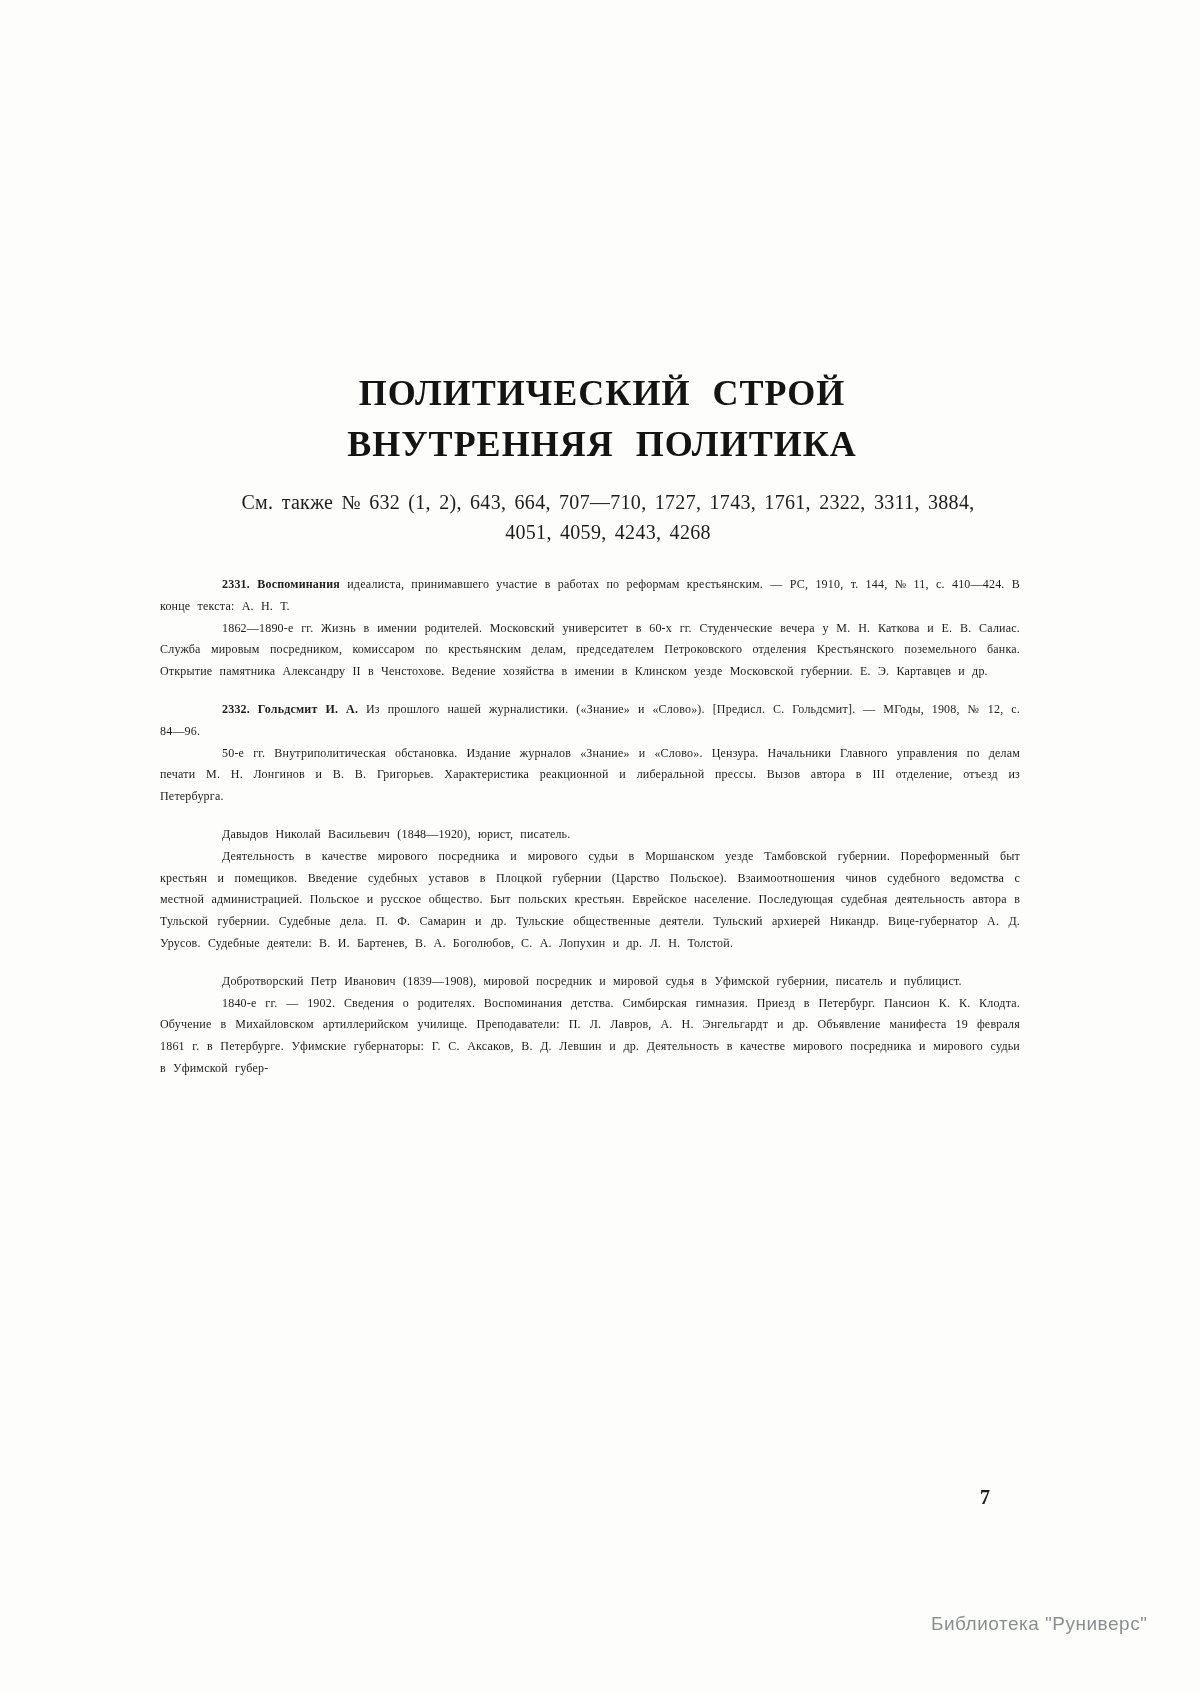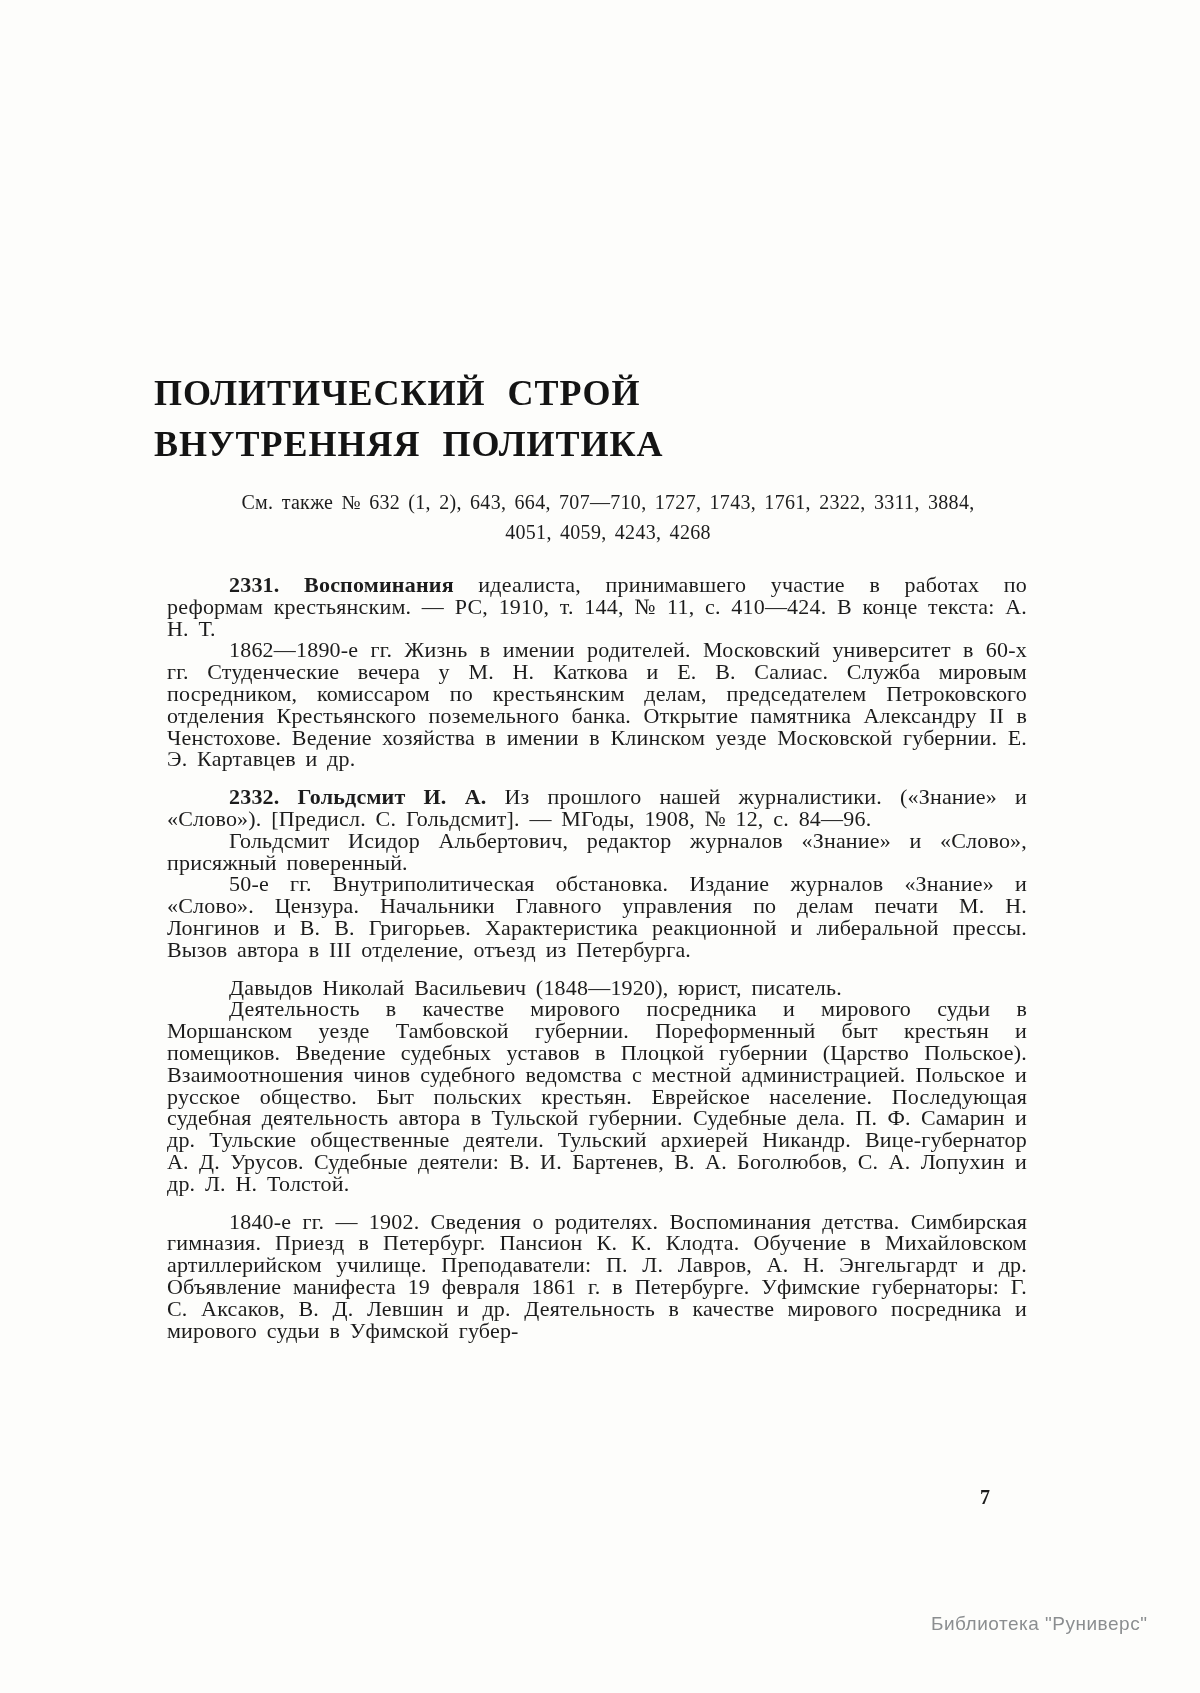--- a/index.html
+++ b/index.html
@@ -12,22 +12,23 @@
     width: 1200px;
     height: 1693px;
     background: #fdfdfb;
     font-family: "Liberation Serif", serif;
     color: #1c1c1c;
     overflow: hidden;
   }
   .title-block {
     position: absolute;
     top: 368px;
-    left: 154px;
+    left: 172px;
     width: 860px;
+    text-align: center;
     font-weight: bold;
     font-size: 36px;
     line-height: 51px;
     letter-spacing: 1px;
     word-spacing: 12px;
     color: #141414;
   }
   .see-also {
     position: absolute;
     top: 487px;
@@ -40,23 +41,23 @@
     text-align: center;
     white-space: nowrap;
   }
   .see-also .line2 {
     white-space: normal;
     text-align: center;
   }
   .entries {
     position: absolute;
     top: 574px;
-    left: 167px;
+    left: 160px;
     width: 860px;
-    font-size: 22px;
+    font-size: 12px;
     line-height: 21.8px;
     letter-spacing: 0.2px;
     word-spacing: 4px;
     text-align: justify;
   }
   .entry {
     margin: 0;
   }
   .entry + .entry {
     margin-top: 16px;
@@ -103,30 +104,30 @@
 
   <div class="entries">
 
     <section class="entry">
       <p class="para first"><span class="head">2331. Воспоминания</span><span> идеалиста, принимавшего участие в работах по реформам крестьянским. — РС, 1910, т. 144, № 11, с. 410—424. В конце текста: А. Н. Т.</span></p>
       <p class="para">1862—1890-е гг. Жизнь в имении родителей. Московский университет в 60-х гг. Студенческие вечера у М. Н. Каткова и Е. В. Салиас. Служба мировым посредником, комиссаром по крестьянским делам, председателем Петроковского отделения Крестьянского поземельного банка. Открытие памятника Александру II в Ченстохове. Ведение хозяйства в имении в Клинском уезде Московской губернии. Е. Э. Картавцев и др.</p>
     </section>
 
     <section class="entry">
       <p class="para first"><span class="head">2332. Гольдсмит И. А.</span><span> Из прошлого нашей журналистики. («Знание» и «Слово»). [Предисл. С. Гольдсмит]. — МГоды, 1908, № 12, с. 84—96.</span></p>
-      <p class="para">Гольдсмит Исидор Альбертович, редактор журналов «Знание» и «Слово», присяжный поверенный.</p>
       <p class="para">50-е гг. Внутриполитическая обстановка. Издание журналов «Знание» и «Слово». Цензура. Начальники Главного управления по делам печати М. Н. Лонгинов и В. В. Григорьев. Характеристика реакционной и либеральной прессы. Вызов автора в III отделение, отъезд из Петербурга.</p>
     </section>
 
     <section class="entry">
       <p class="para">Давыдов Николай Васильевич (1848—1920), юрист, писатель.</p>
       <p class="para">Деятельность в качестве мирового посредника и мирового судьи в Моршанском уезде Тамбовской губернии. Пореформенный быт крестьян и помещиков. Введение судебных уставов в Плоцкой губернии (Царство Польское). Взаимоотношения чинов судебного ведомства с местной администрацией. Польское и русское общество. Быт польских крестьян. Еврейское население. Последующая судебная деятельность автора в Тульской губернии. Судебные дела. П. Ф. Самарин и др. Тульские общественные деятели. Тульский архиерей Никандр. Вице-губернатор А. Д. Урусов. Судебные деятели: В. И. Бартенев, В. А. Боголюбов, С. А. Лопухин и др. Л. Н. Толстой.</p>
     </section>
 
     <section class="entry">
+      <p class="para">Добротворский Петр Иванович (1839—1908), мировой посредник и мировой судья в Уфимской губернии, писатель и публицист.</p>
       <p class="para">1840-е гг. — 1902. Сведения о родителях. Воспоминания детства. Симбирская гимназия. Приезд в Петербург. Пансион К. К. Клодта. Обучение в Михайловском артиллерийском училище. Преподаватели: П. Л. Лавров, А. Н. Энгельгардт и др. Объявление манифеста 19 февраля 1861 г. в Петербурге. Уфимские губернаторы: Г. С. Аксаков, В. Д. Левшин и др. Деятельность в качестве мирового посредника и мирового судьи в Уфимской губер-</p>
     </section>
 
   </div>
 
   <div class="page-number">7</div>
 
   <div class="watermark">Библиотека "Руниверс"</div>
 
 </div>

